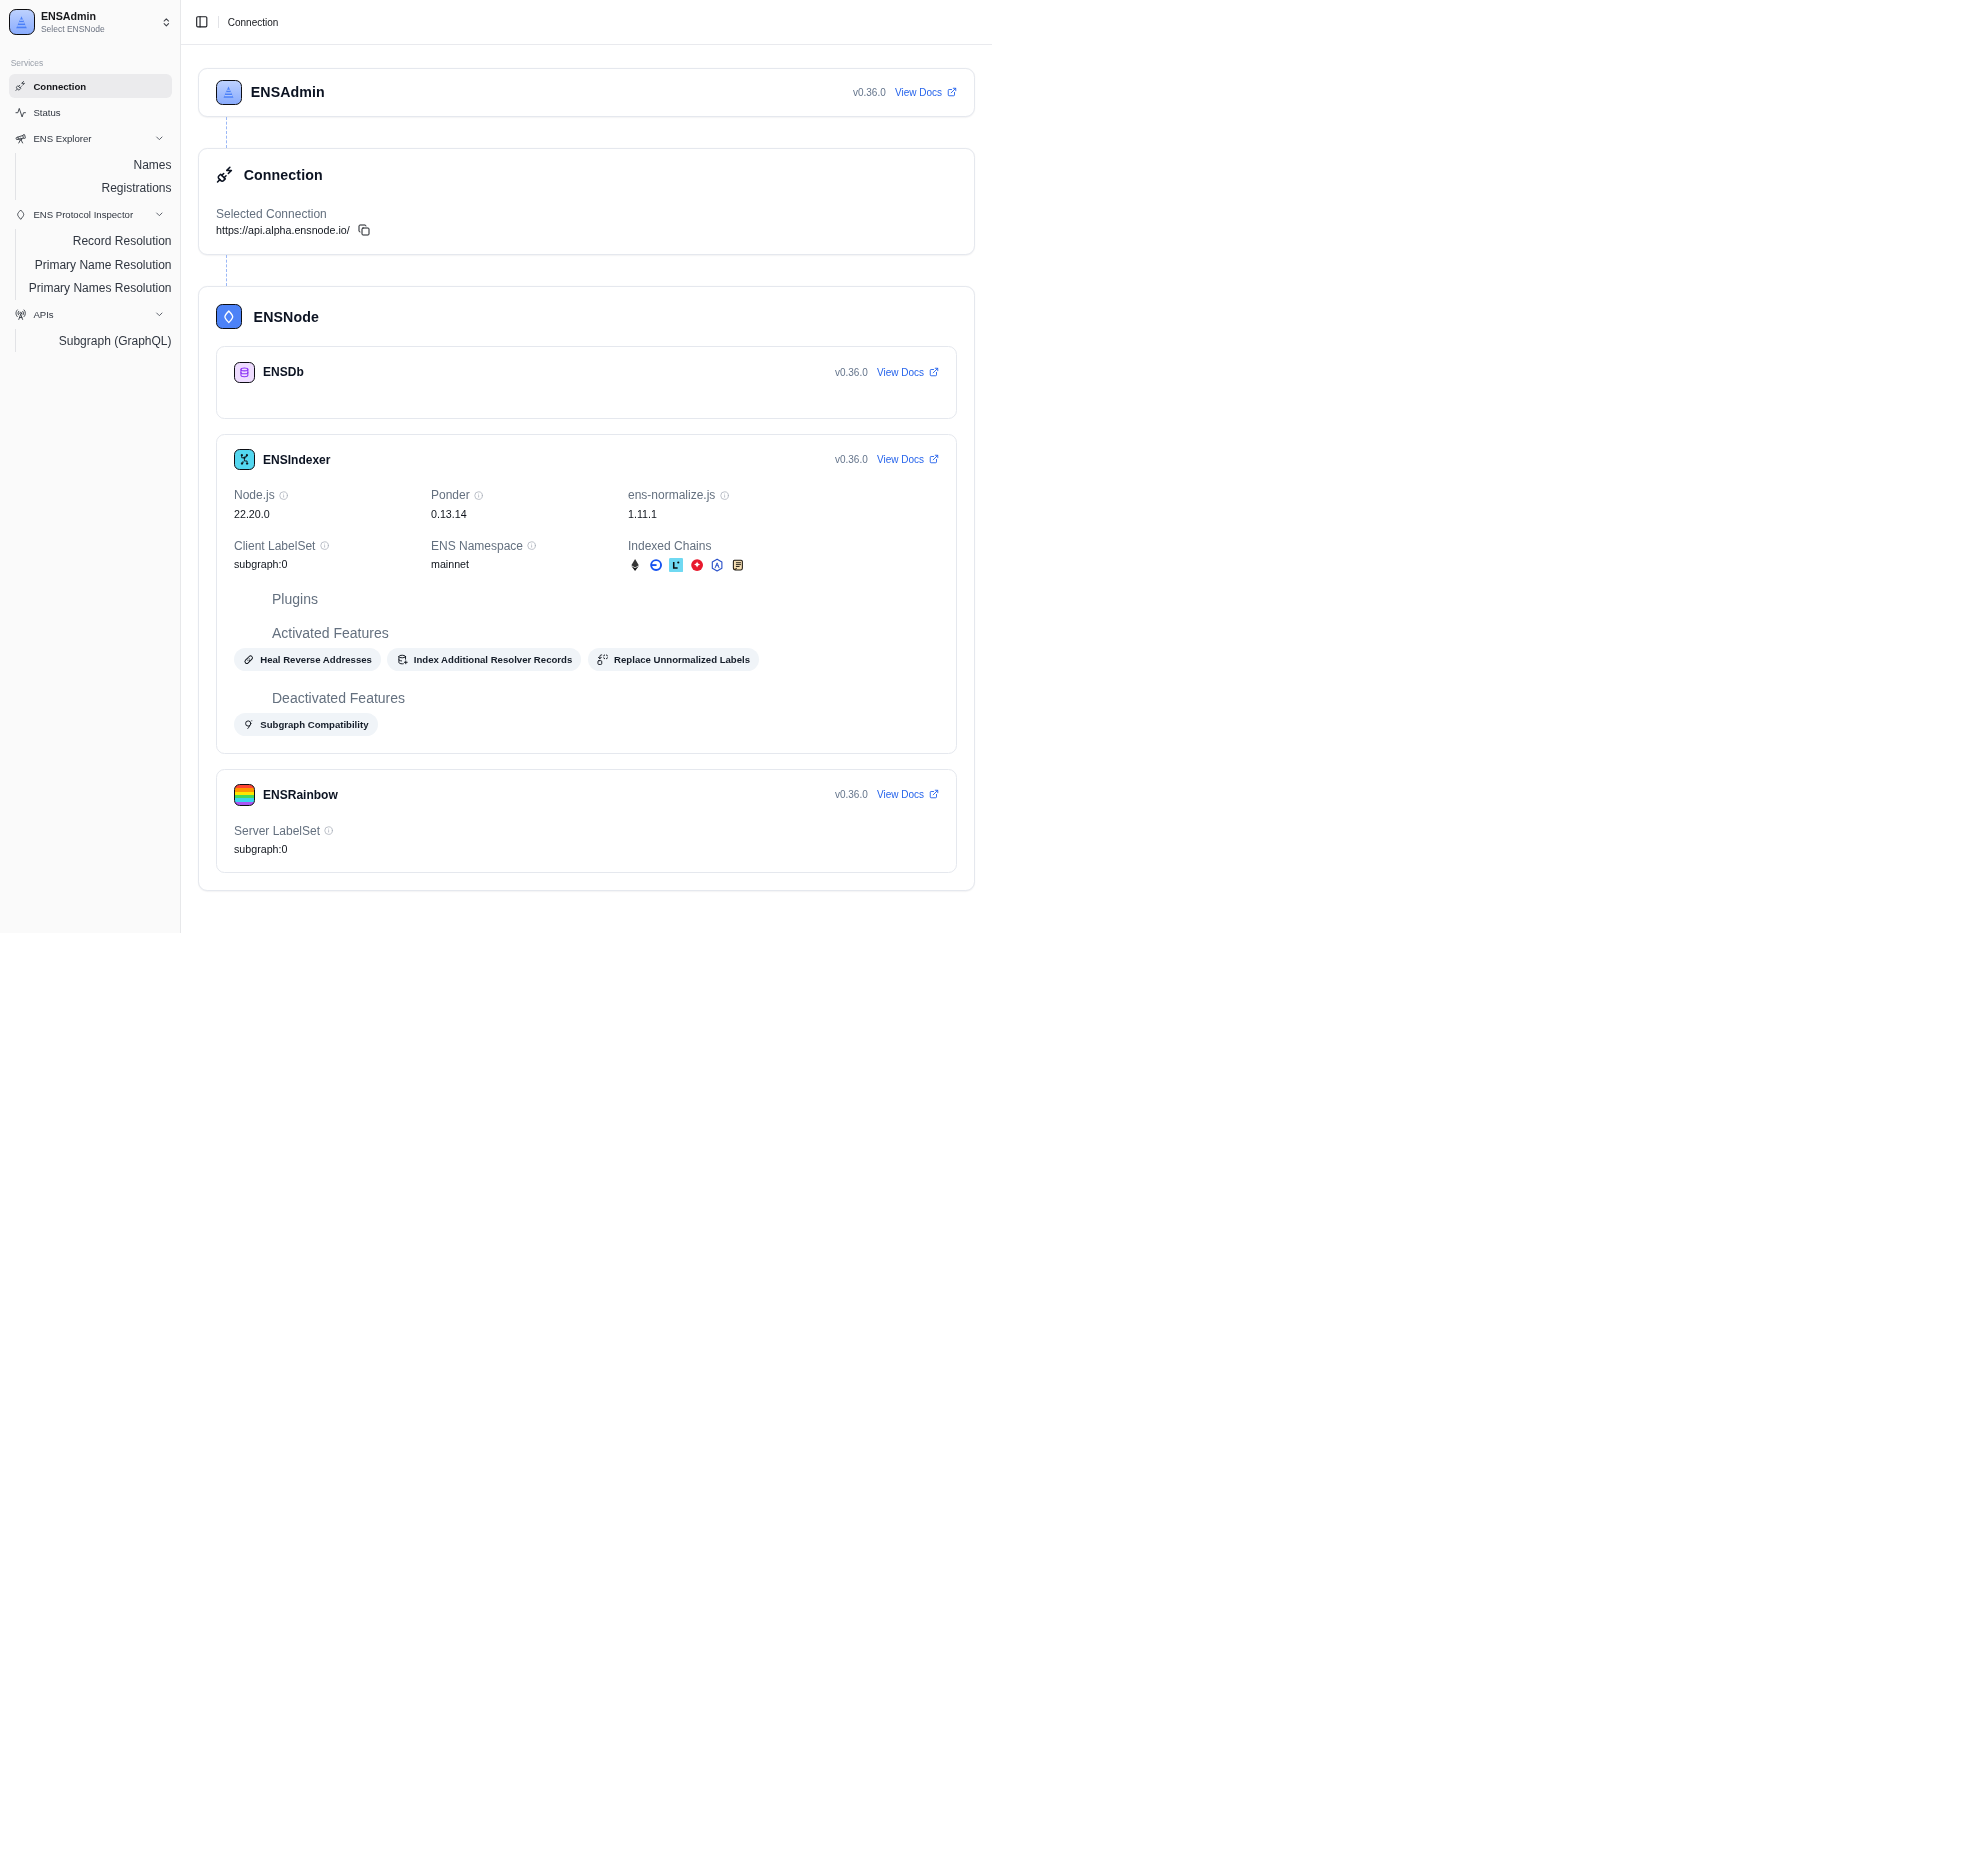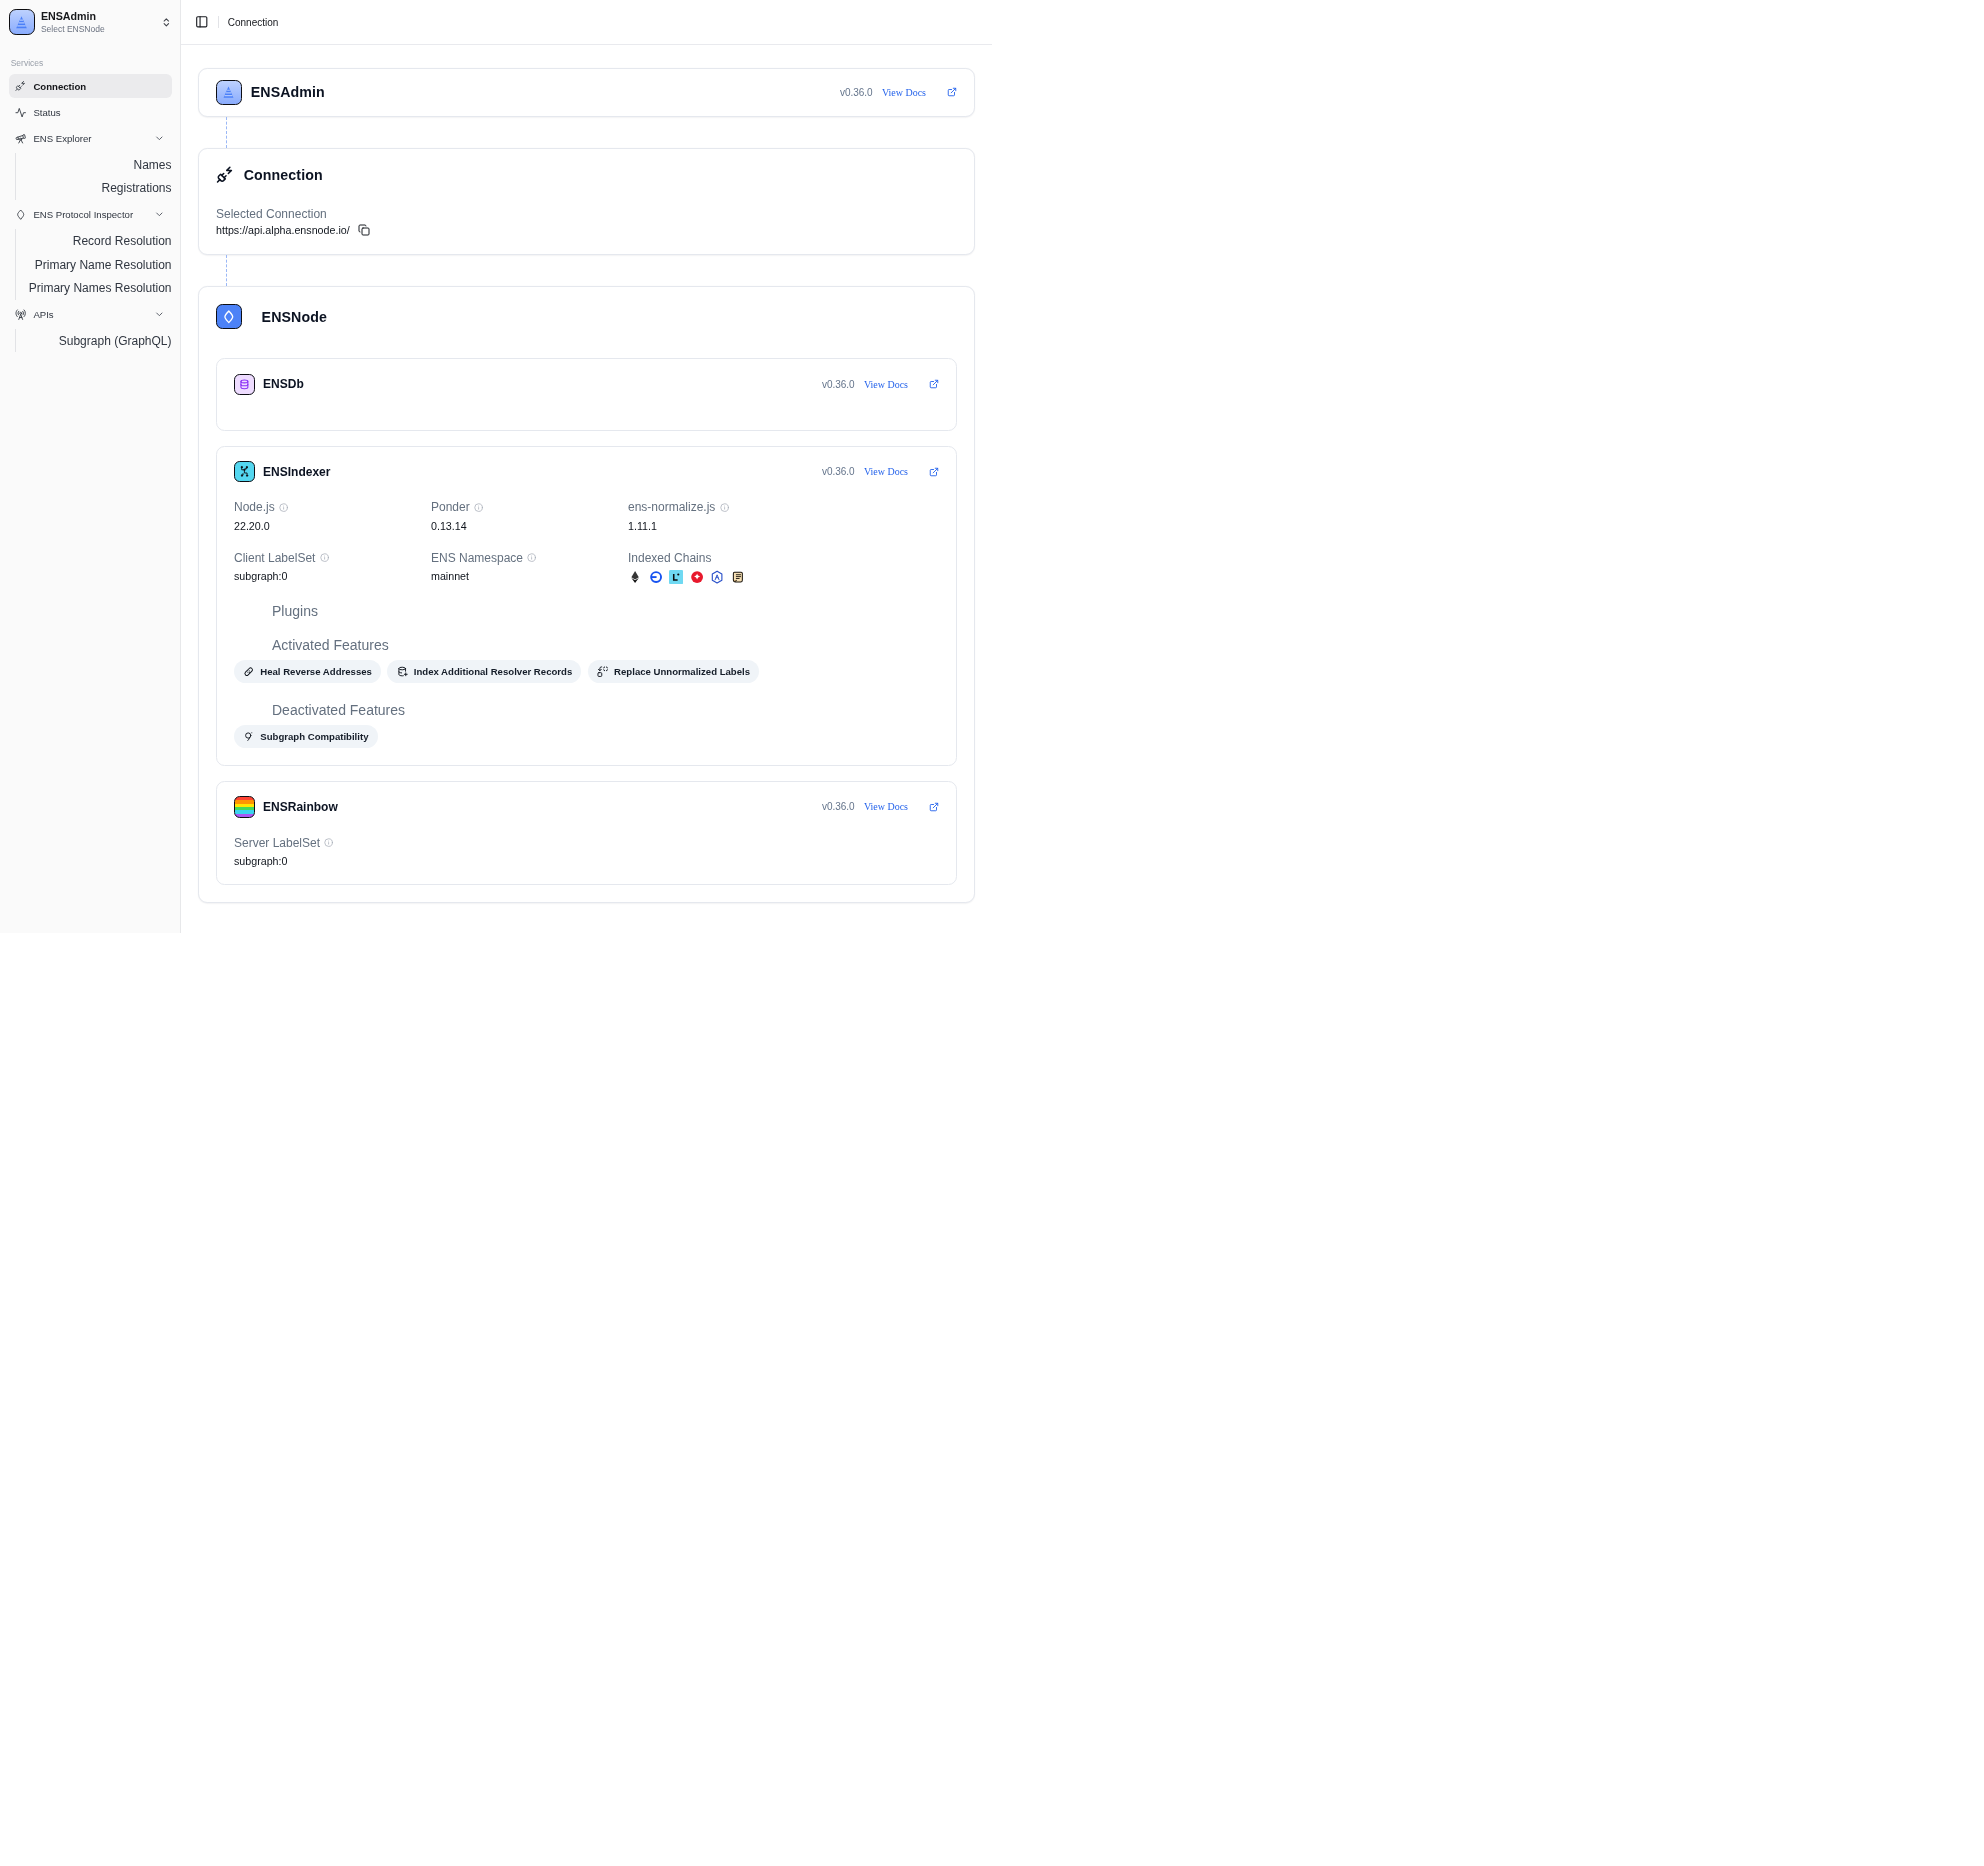--- a/index.html
+++ b/index.html
@@ -40,42 +40,42 @@
 
   .content { flex:1; overflow:auto; padding:23px 17px 17px; }
   .card { background:#fff; border:0.7px solid #e5e8ee; border-radius:9.2px; box-shadow:0 0.7px 1.4px rgba(16,24,40,.05); }
   .connector { height:31px; border-left:1.4px dashed #9bb8f6; margin-left:28.4px; width:0; }
 
   .card-ensadmin { display:flex; align-items:center; justify-content:space-between; padding:10.7px 17px; }
   .hgroup { display:flex; align-items:center; gap:9.2px; }
   .big-title { font-size:14.2px; font-weight:700; color:#0c1322; letter-spacing:0.1px; }
   .version-row { display:flex; align-items:center; gap:9.2px; font-size:10px; }
   .version { color:#64748b; }
-  .docs-link { color:#2563eb; font-weight:500; display:flex; align-items:center; gap:21px; cursor:pointer;font-family:Liberation Serif, serif; }
+  .docs-link { color:#2563eb; font-weight:500; display:flex; gap:5px; cursor:pointer; }
 
   .tile { border:1.4px solid #0d0e14; border-radius:6.4px; display:flex; align-items:center; justify-content:center; flex-shrink:0; }
   .tile-36 { width:25.6px; height:25.6px; }
   .tile-30 { width:21.3px; height:21.3px; border-radius:5.7px; }
   .tile-ensnode { background:#4c82f7; }
   .tile-ensdb { background:#eedcff; }
   .tile-ensindexer { background:#54d7f0; }
   .tile-ensrainbow { background:linear-gradient(180deg,
       #ff4433 0 16.7%, #ff9500 16.7% 33.4%, #ffe600 33.4% 50%,
       #44d95b 50% 66.7%, #3bd3ee 66.7% 83.4%, #a957f5 83.4% 100%); }
 
   .card-connection { padding:16.4px 17px 18.5px; }
   .card-title-row { display:flex; align-items:center; gap:9.2px; margin-bottom:23px; color:#0c1322; }
   .field-label { font-size:12px; color:#64707f; font-weight:500; display:flex; align-items:center; gap:4.3px; }
   .field-value { font-size:10.7px; color:#10151d; margin-top:5.7px; }
   .url-row { display:flex; align-items:center; gap:7.8px; margin-top:3px; }
   .url-text { font-size:10.7px; color:#10151d; }
   .icon-btn { color:#1b1e24; display:flex; cursor:pointer; }
 
   .card-ensnode { padding:16.4px 17px 17px; }
-  .ensnode-header { display:flex; align-items:center; gap:20px; margin-bottom:29px; color:#0c1322; }
+  .ensnode-header { display:flex; align-items:center; gap:12px; margin-bottom:17px; color:#0c1322; }
   .inner-card { border:0.7px solid #e5e8ee; border-radius:8.5px; padding:14.2px 17px 17px; margin-bottom:15px; background:#fff; }
   .inner-card:last-child { margin-bottom:0; }
   .inner-header { display:flex; align-items:center; justify-content:space-between; margin-bottom:18px; }
   .inner-title-row { display:flex; align-items:center; gap:7.8px; }
   .inner-title { font-size:12px; font-weight:700; color:#0c1322; }
 
   .fgrid { display:grid; grid-template-columns:197px 197px 1fr; }
   .fgrid + .fgrid { margin-top:18.5px; }
   .info-ic { color:#a7aeb9; }
   .chains { display:flex; align-items:center; gap:6.4px; margin-top:5.7px; }

